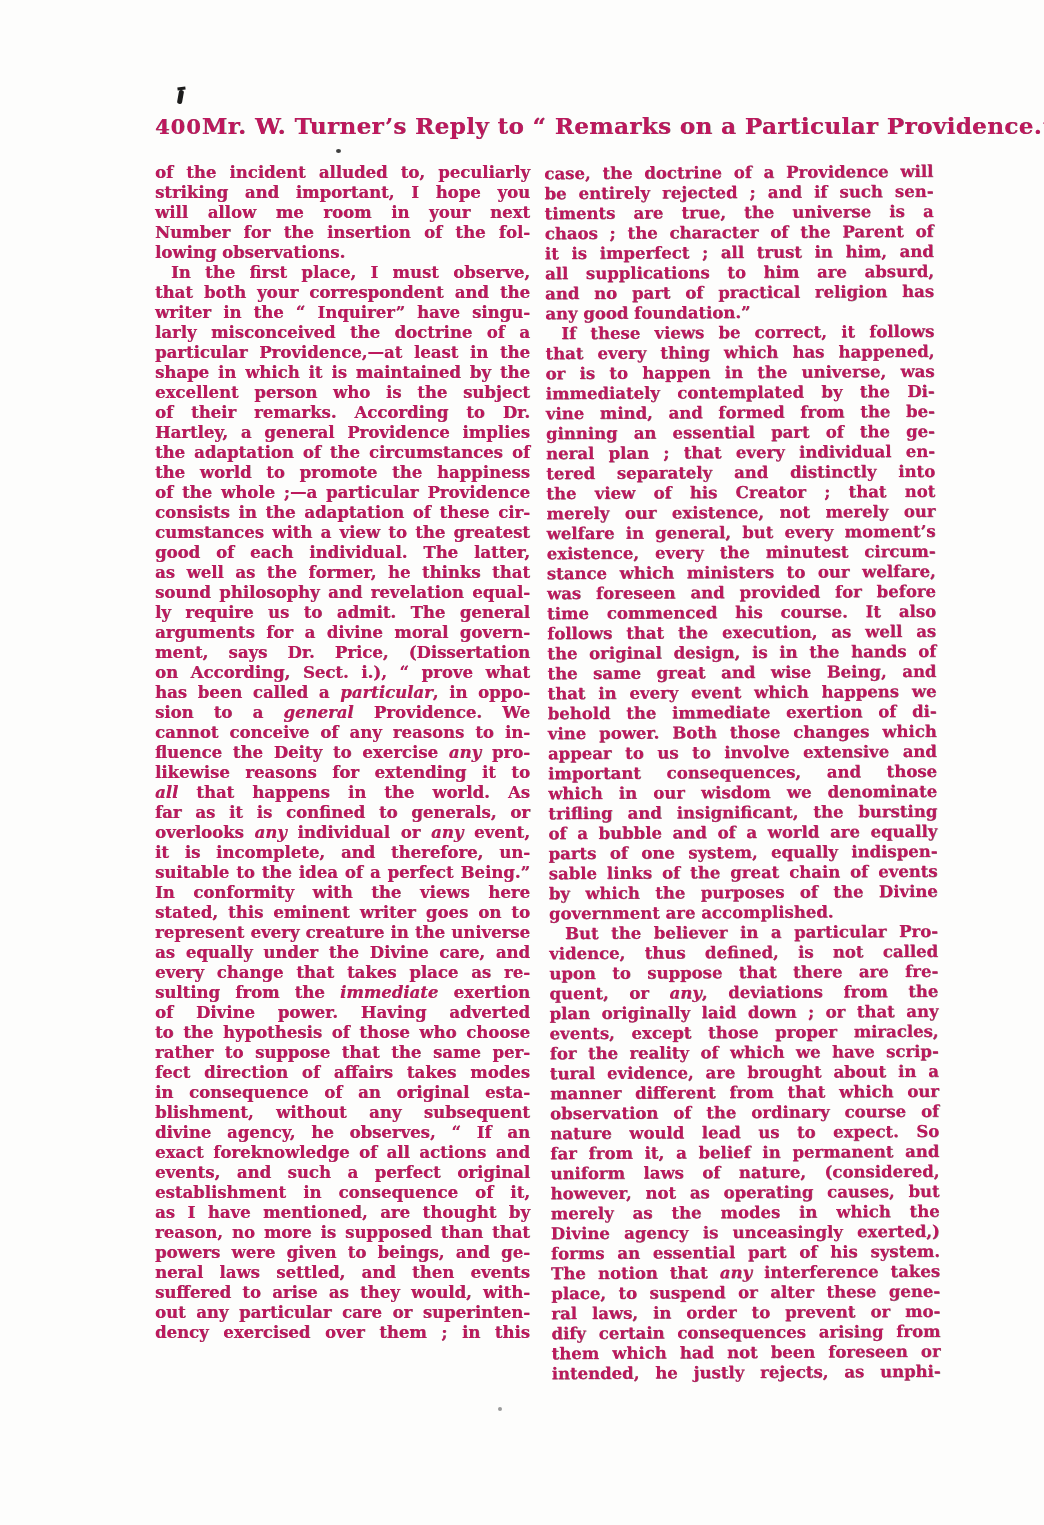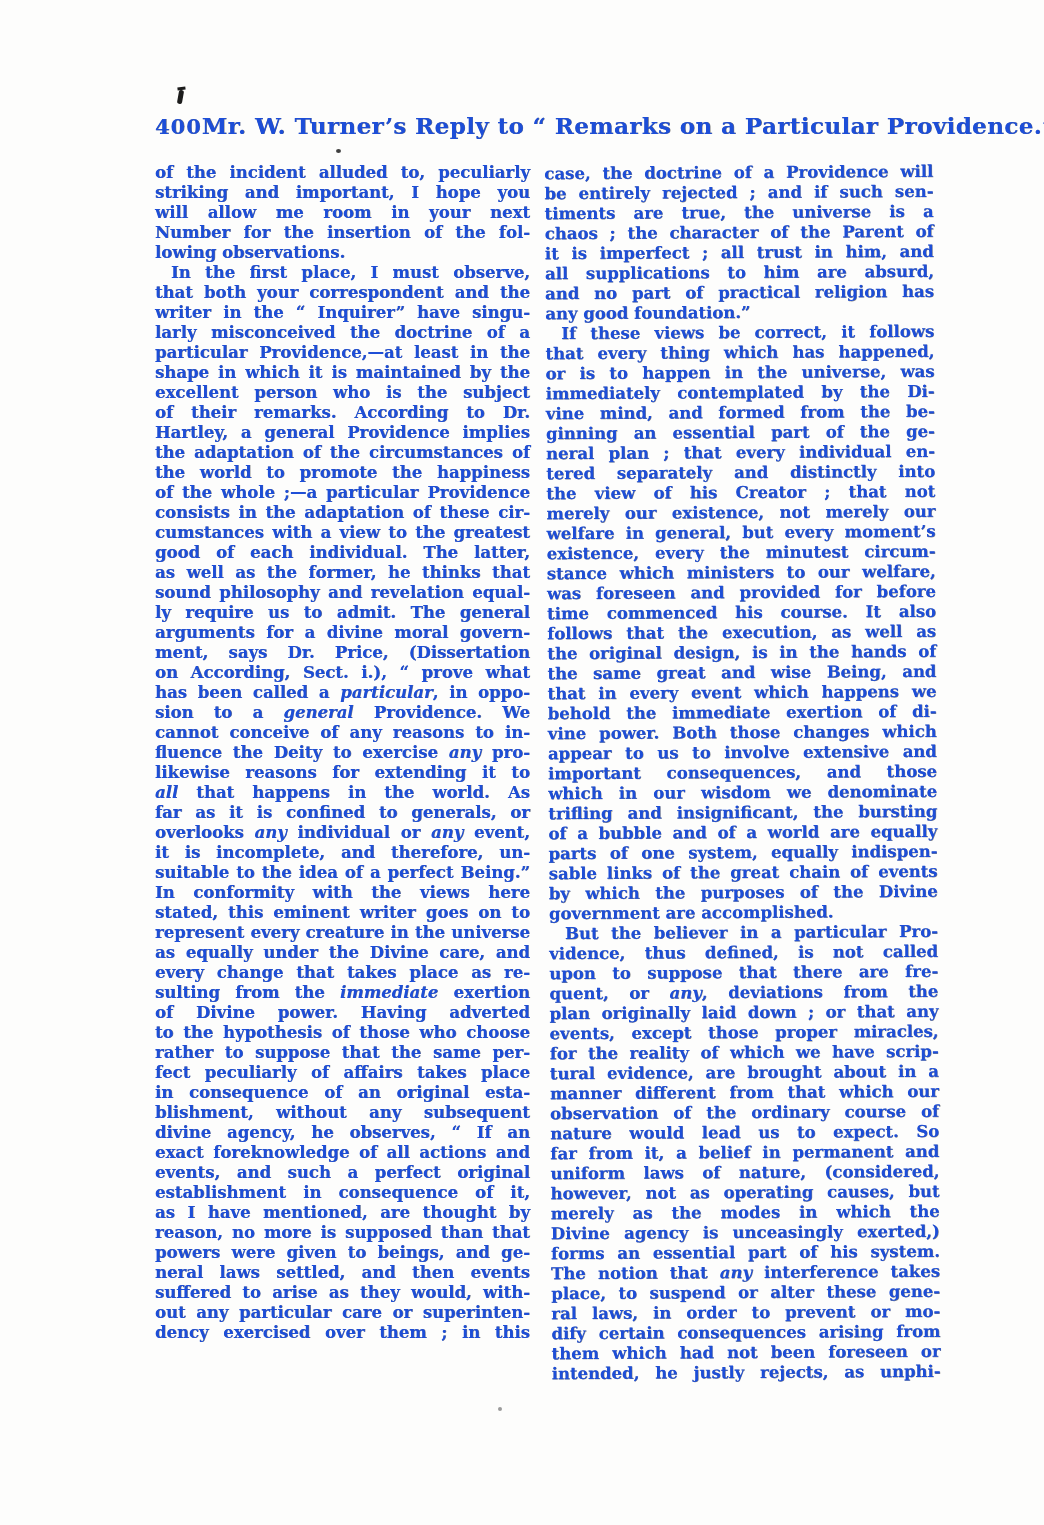--- a/index.html
+++ b/index.html
@@ -2,21 +2,21 @@
 <html><head>
 <meta charset="utf-8">
 <style>
   html, body { margin: 0; padding: 0; background: #ffffff; }
   .page {
     position: relative;
     width: 1044px;
     height: 1525px;
     background: #fdfdfc;
     font-family: "DejaVu Serif", serif;
-    color: #1d4ed8;
+    color: #be185d;
     overflow: hidden;
   }
   
   .page-header {
     position: absolute;
     top: 112px;
     left: 155px;
     width: 782px;
     display: flex;
     align-items: baseline;
@@ -140,21 +140,21 @@
         <div class="line">suitable to the idea of a perfect Being.”</div>
         <div class="line">In conformity with the views here</div>
         <div class="line">stated, this eminent writer goes on to</div>
         <div class="line">represent every creature in the universe</div>
         <div class="line">as equally under the Divine care, and</div>
         <div class="line">every change that takes place as re-</div>
         <div class="line">sulting from the <i>immediate</i> exertion</div>
         <div class="line">of Divine power. Having adverted</div>
         <div class="line">to the hypothesis of those who choose</div>
         <div class="line">rather to suppose that the same per-</div>
-        <div class="line">fect peculiarly of affairs takes place</div>
+        <div class="line">fect direction of affairs takes modes</div>
         <div class="line">in consequence of an original esta-</div>
         <div class="line">blishment, without any subsequent</div>
         <div class="line">divine agency, he observes, “ If an</div>
         <div class="line">exact foreknowledge of all actions and</div>
         <div class="line">events, and such a perfect original</div>
         <div class="line">establishment in consequence of it,</div>
         <div class="line">as I have mentioned, are thought by</div>
         <div class="line">reason, no more is supposed than that</div>
         <div class="line">powers were given to beings, and ge-</div>
         <div class="line">neral laws settled, and then events</div>

